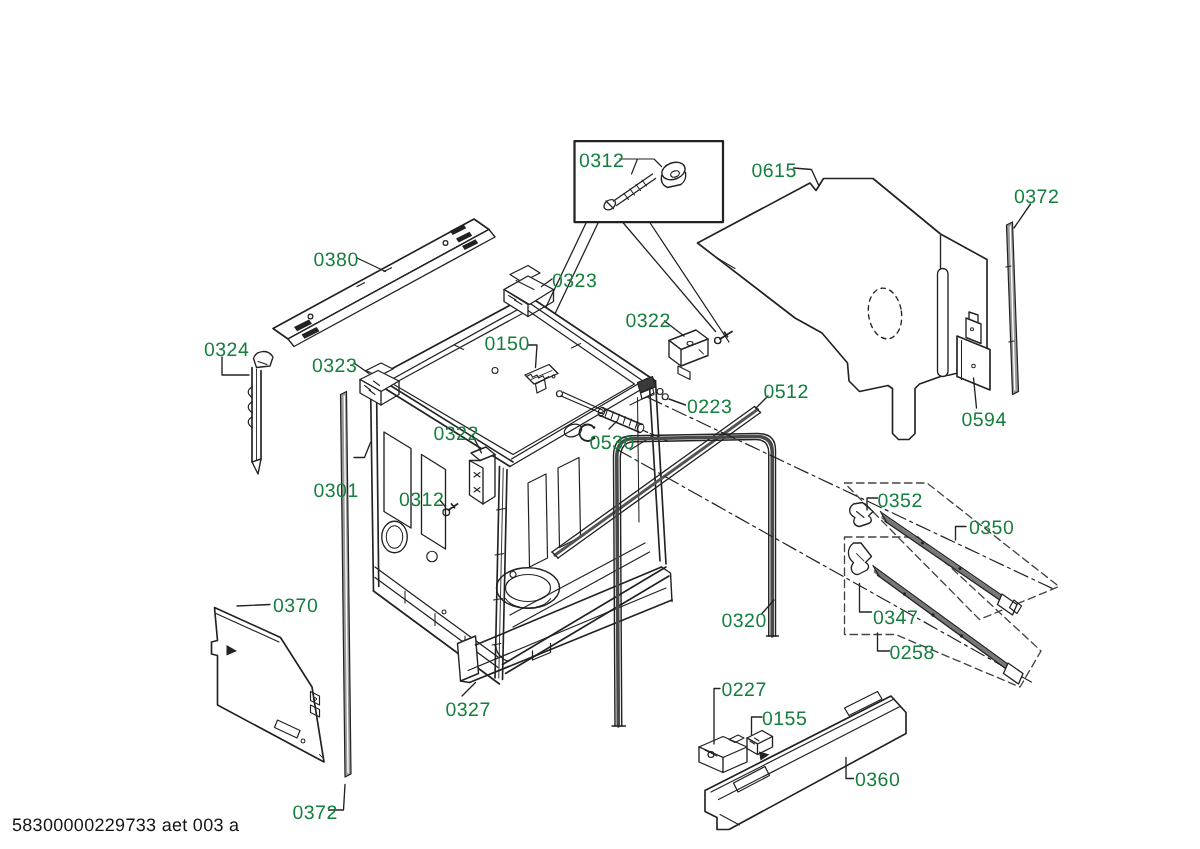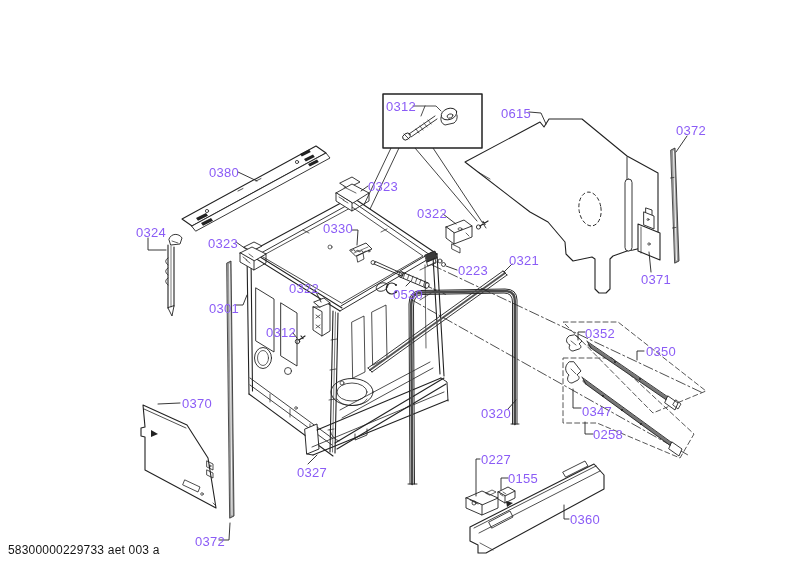--- a/index.html
+++ b/index.html
@@ -2,21 +2,21 @@
 <html><head>
 <meta charset="utf-8">
 <style>
   html,body{margin:0;padding:0;}
   body{
     width:800px;height:566px;position:relative;background:#ffffff;
     font-family:"Liberation Sans", sans-serif;overflow:hidden;
   }
   #art{position:absolute;left:0;top:0;}
   .callout{
-    position:absolute;font:13px "Liberation Sans",sans-serif;color:#8b5cf6;
+    position:absolute;font:13px "Liberation Sans",sans-serif;color:#15803d;
     letter-spacing:.3px;white-space:nowrap;user-select:none;
   }
   .footer-code{
     position:absolute;font:12px "Liberation Sans",sans-serif;color:#141414;
     letter-spacing:.2px;white-space:nowrap;text-align:right;
   }
 </style>
 </head>
 <body>
 
@@ -319,33 +319,33 @@
 </svg>
 
 <div class="callout" style="left:386px;top:99px">0312</div>
 <div class="callout" style="left:501px;top:106px">0615</div>
 <div class="callout" style="left:676px;top:123px">0372</div>
 <div class="callout" style="left:209px;top:165px">0380</div>
 <div class="callout" style="left:368px;top:179px">0323</div>
 <div class="callout" style="left:417px;top:206px">0322</div>
 <div class="callout" style="left:136px;top:225px">0324</div>
 <div class="callout" style="left:208px;top:236px">0323</div>
-<div class="callout" style="left:323px;top:221px">0330</div>
+<div class="callout" style="left:323px;top:221px">0150</div>
 <div class="callout" style="left:458px;top:263px">0223</div>
-<div class="callout" style="left:509px;top:253px">0321</div>
-<div class="callout" style="left:209px;top:301px">0301</div>
+<div class="callout" style="left:509px;top:253px">0512</div>
+<div class="callout" style="left:209px;top:319px">0301</div>
 <div class="callout" style="left:289px;top:281px">0322</div>
 <div class="callout" style="left:266px;top:325px">0312</div>
 <div class="callout" style="left:393px;top:287px">0530</div>
 <div class="callout" style="left:585px;top:326px">0352</div>
 <div class="callout" style="left:646px;top:344px">0350</div>
 <div class="callout" style="left:582px;top:404px">0347</div>
 <div class="callout" style="left:593px;top:427px">0258</div>
 <div class="callout" style="left:182px;top:396px">0370</div>
 <div class="callout" style="left:481px;top:406px">0320</div>
 <div class="callout" style="left:297px;top:465px">0327</div>
 <div class="callout" style="left:481px;top:452px">0227</div>
 <div class="callout" style="left:508px;top:471px">0155</div>
 <div class="callout" style="left:570px;top:512px">0360</div>
 <div class="callout" style="left:195px;top:534px">0372</div>
-<div class="callout" style="left:641px;top:272px">0371</div>
+<div class="callout" style="left:641px;top:272px">0594</div>
 
 <div class="footer-code" style="left:8px;top:543px">58300000229733 aet 003 a</div>
 
 </body></html>

